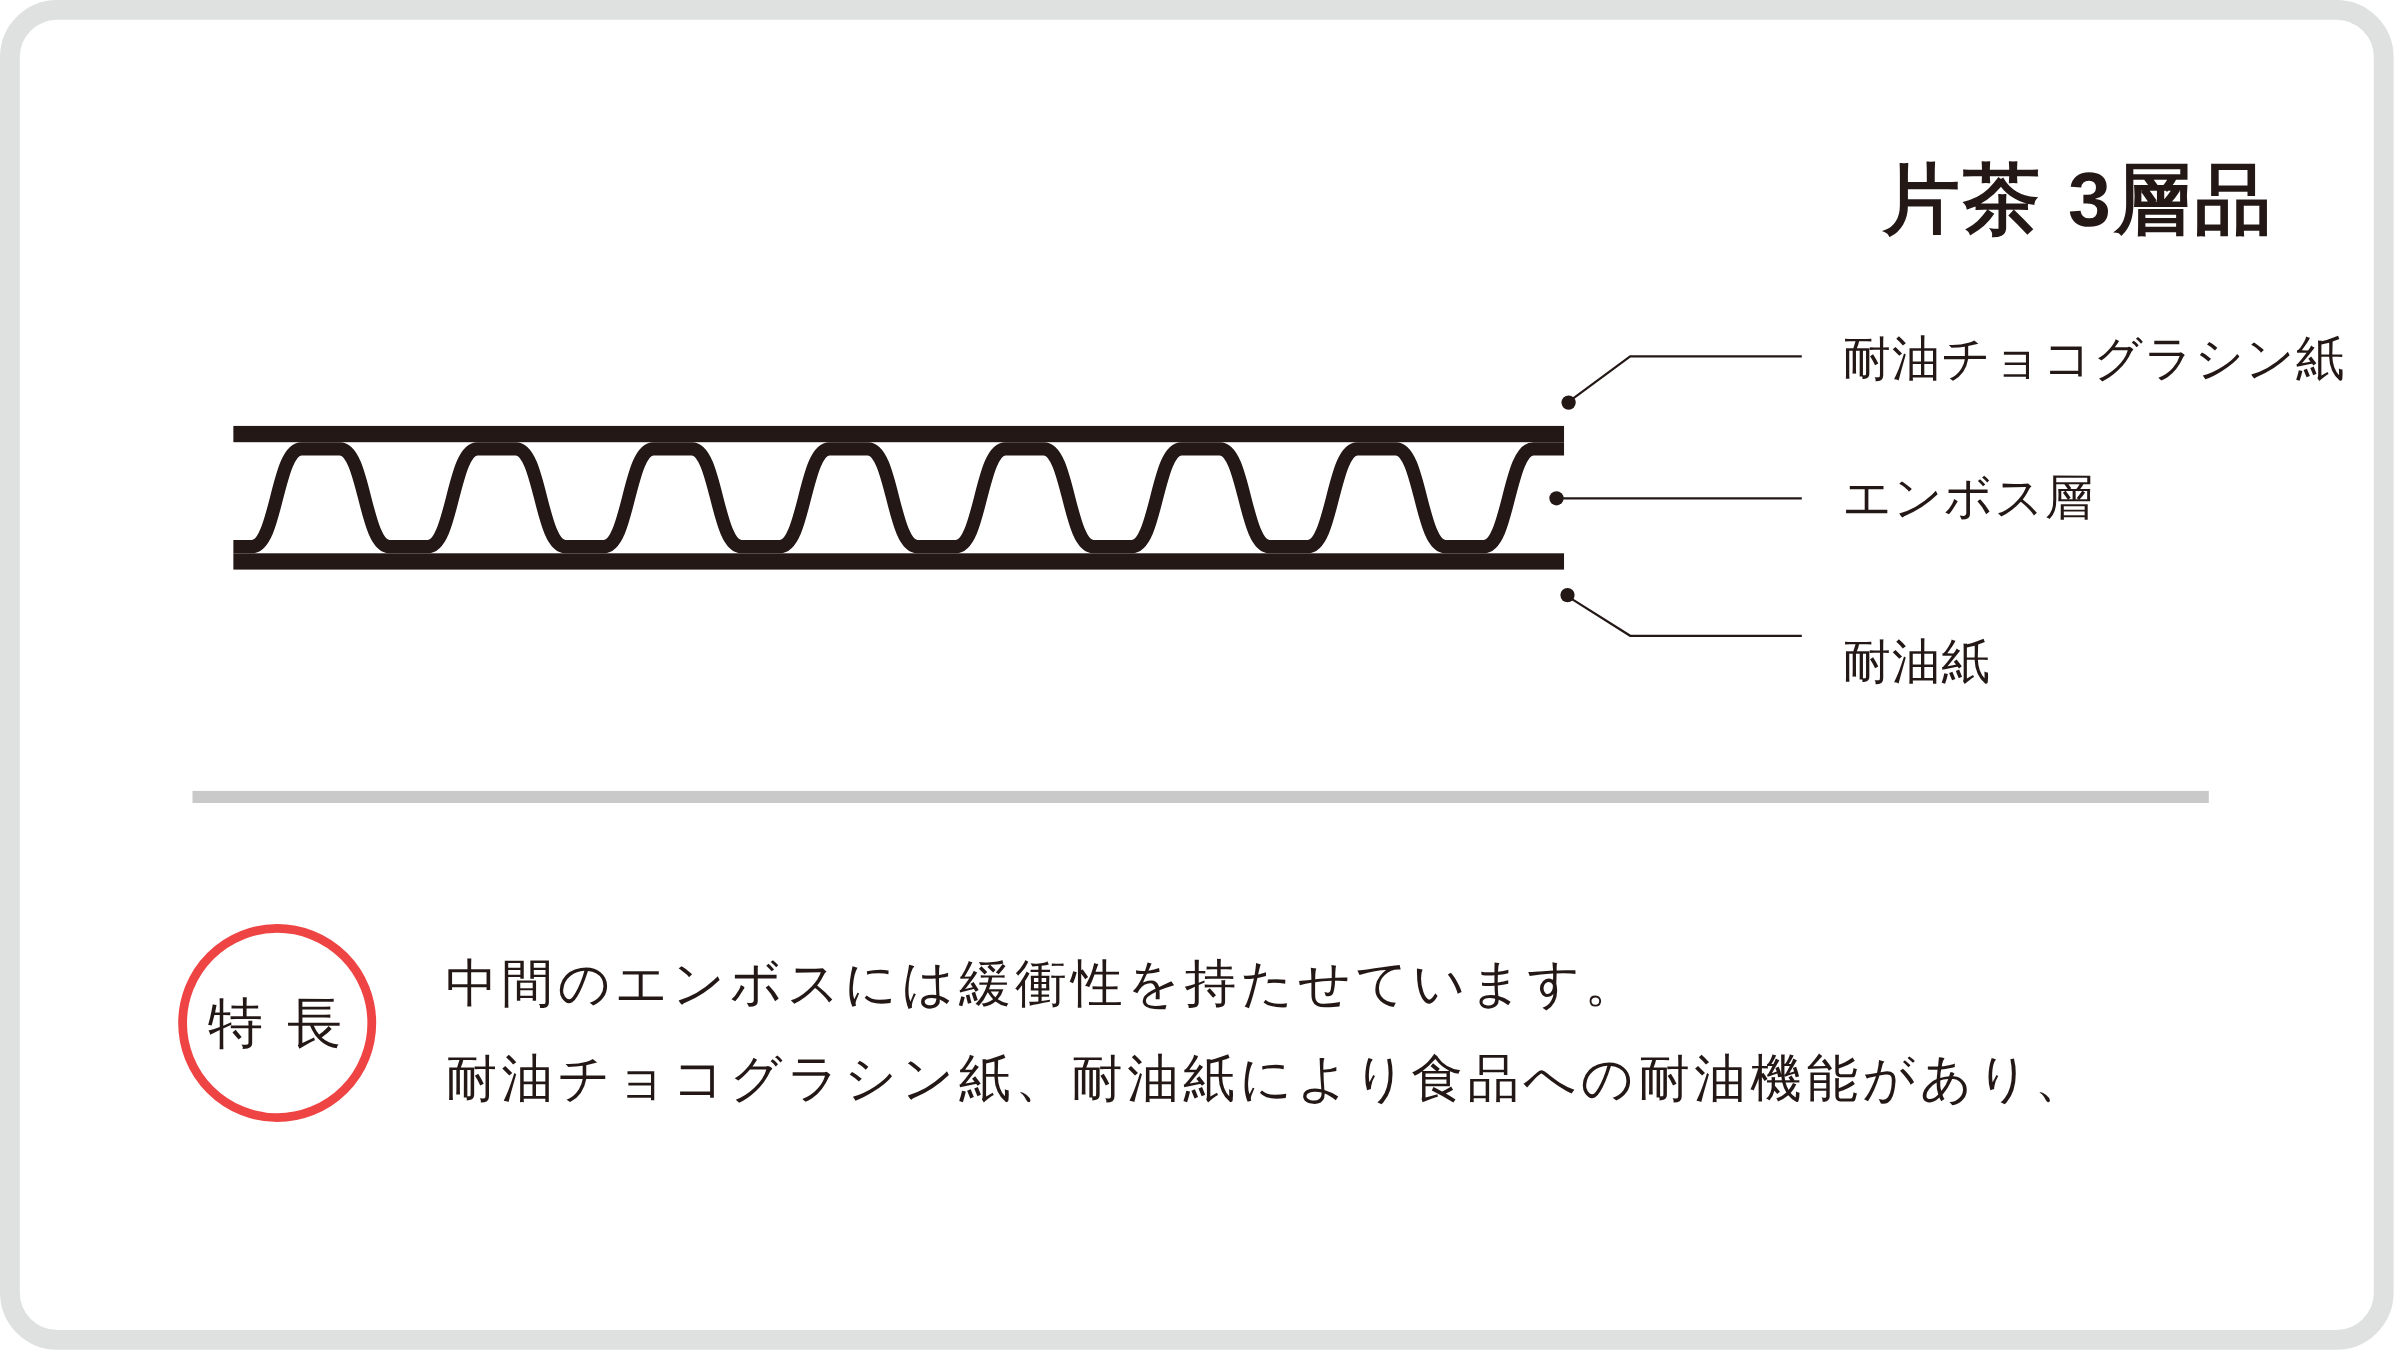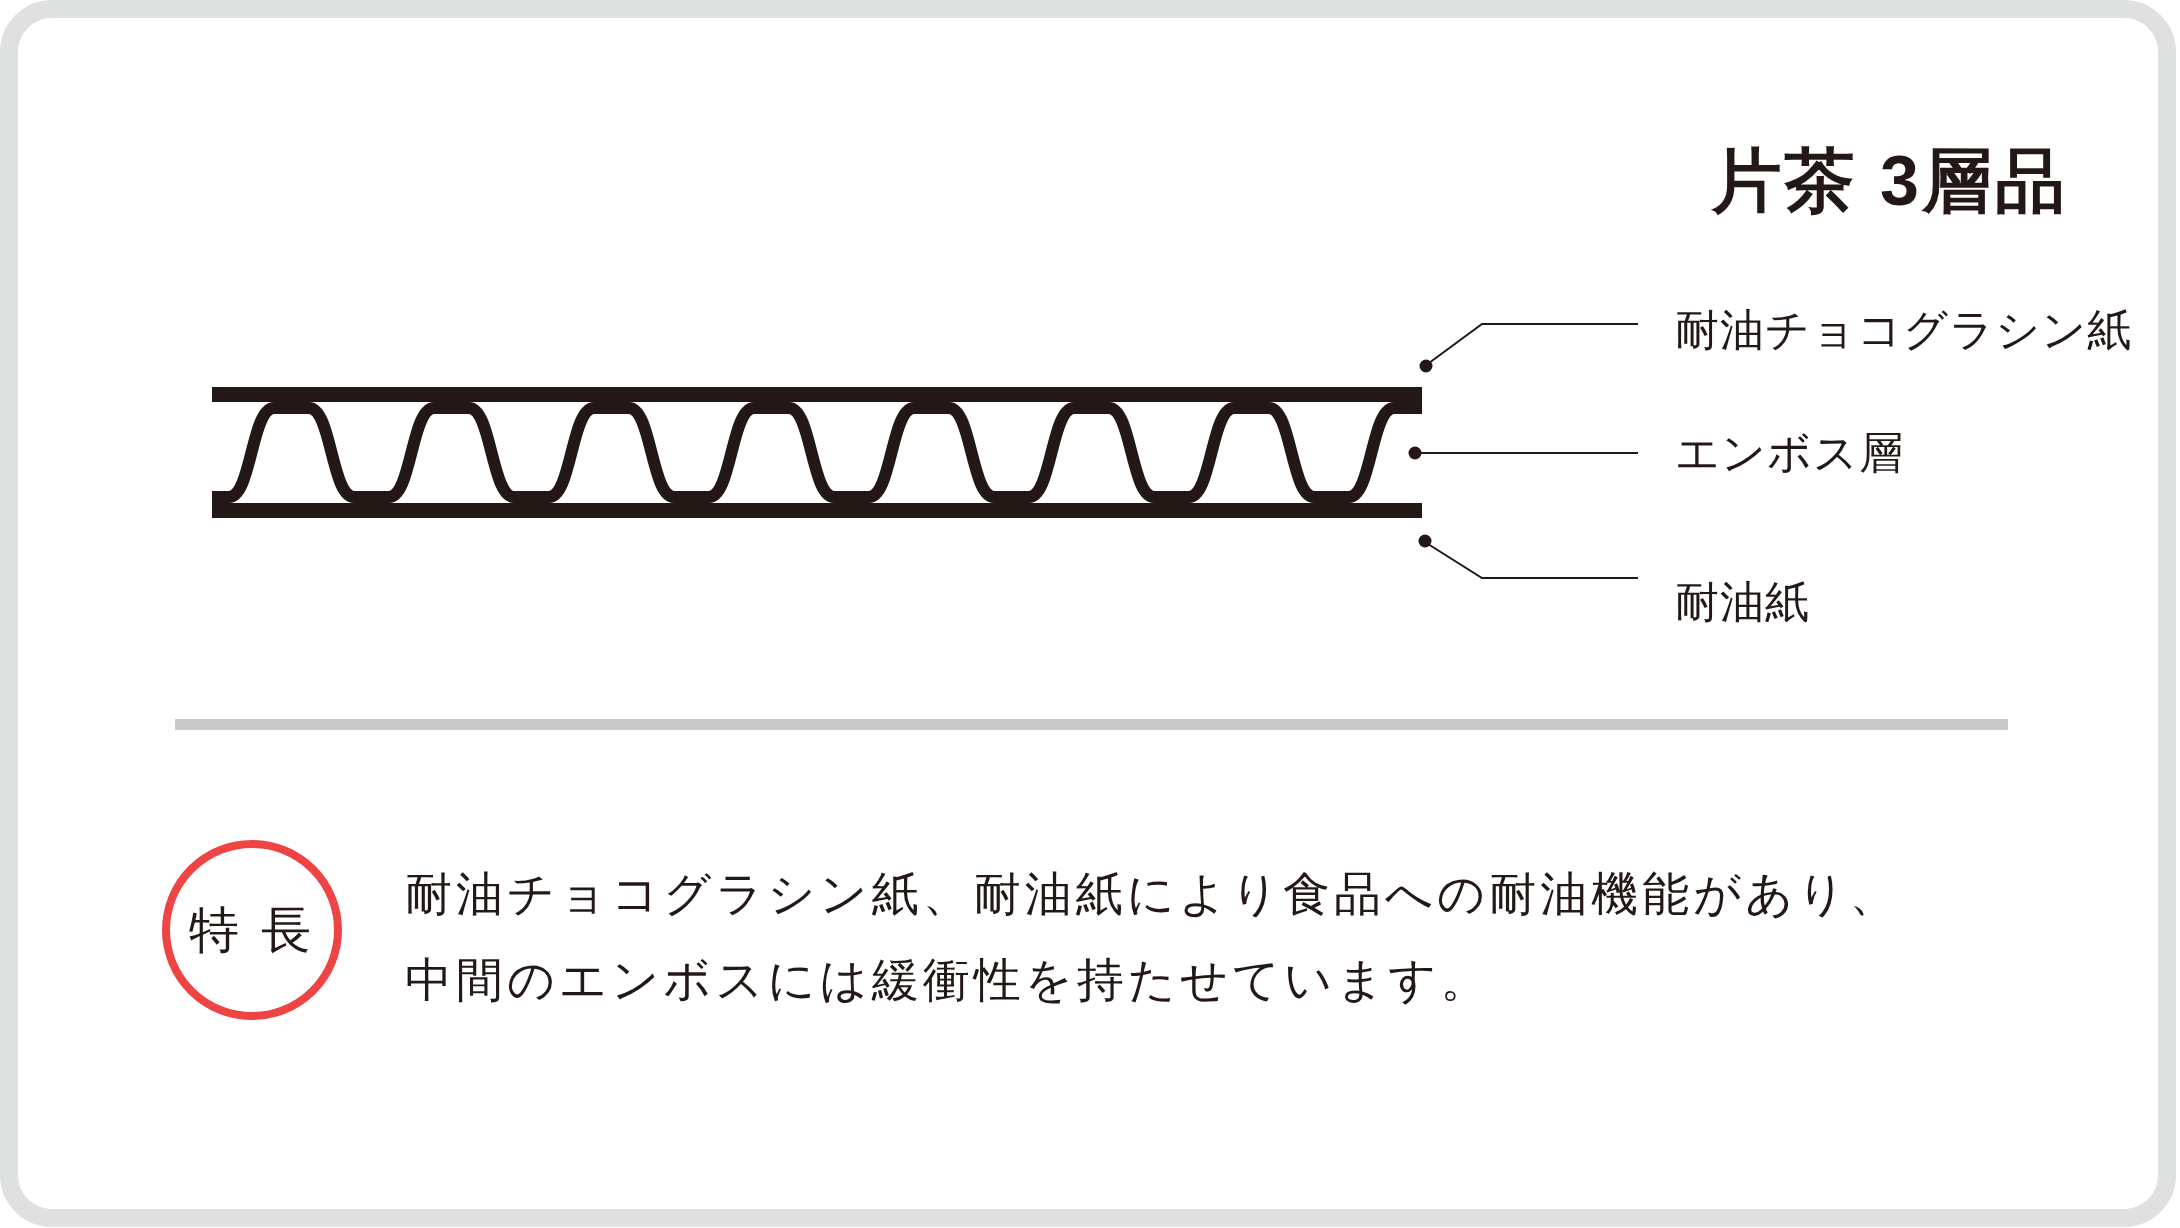--- a/index.html
+++ b/index.html
@@ -50,21 +50,21 @@
   }
   .layer-label {
     position: absolute;
     left: 1675px;
     font-size: 44px;
     letter-spacing: 1px;
     line-height: 44px;
     color: #231815;
     white-space: nowrap;
   }
-  .layer-label.l1 { top: 308px; }
+  .layer-label.l1 { top: 308px; font-family: Liberation Mono, monospace; }
   .layer-label.l2 { top: 431px; text-align: center; }
   .layer-label.l3 { top: 580px; }
   .divider {
     position: absolute;
     left: 175px;
     top: 719px;
     width: 1833px;
     height: 11px;
     background: #c9c9ca;
   }
@@ -131,16 +131,16 @@
   <div class="layer-label l2">エンボス層</div>
   <div class="layer-label l3">耐油紙</div>
 
   <div class="divider"></div>
 
   <div class="feature-badge">
     <span>特 長</span>
   </div>
 
   <div class="feature-text">
+    <div>中間のエンボスには緩衝性を持たせています。</div>
     <div>耐油チョコグラシン紙、耐油紙により食品への耐油機能があり、</div>
-    <div>中間のエンボスには緩衝性を持たせています。</div>
   </div>
 </div>
 
 </body></html>

